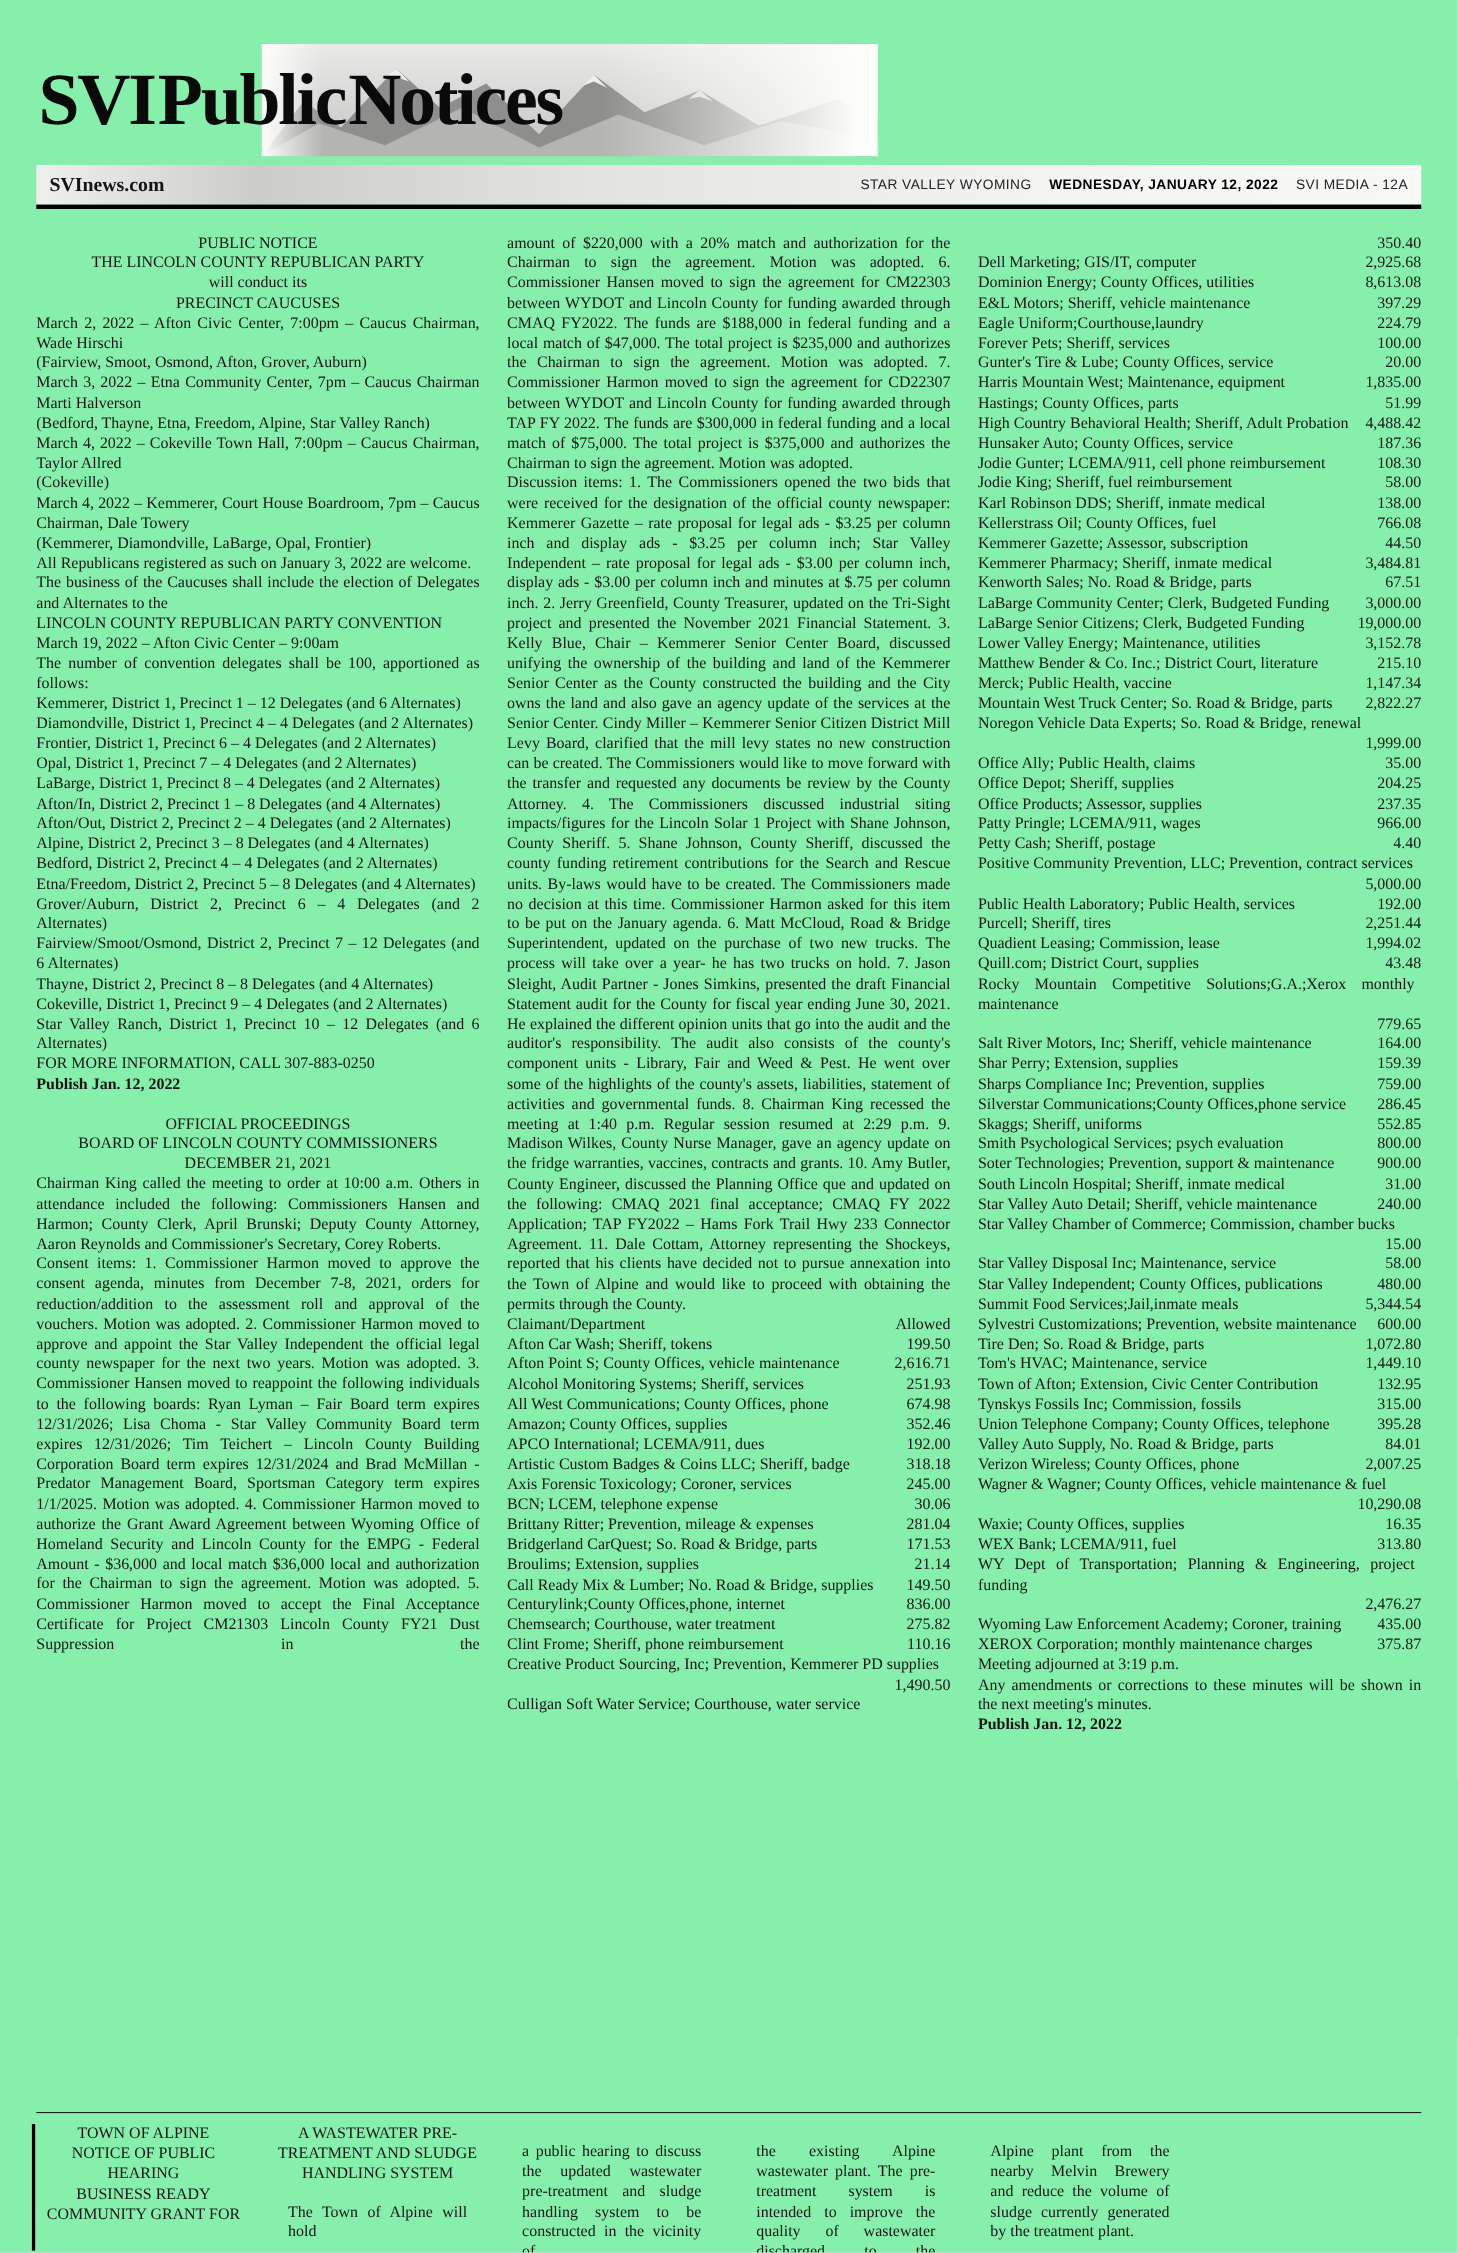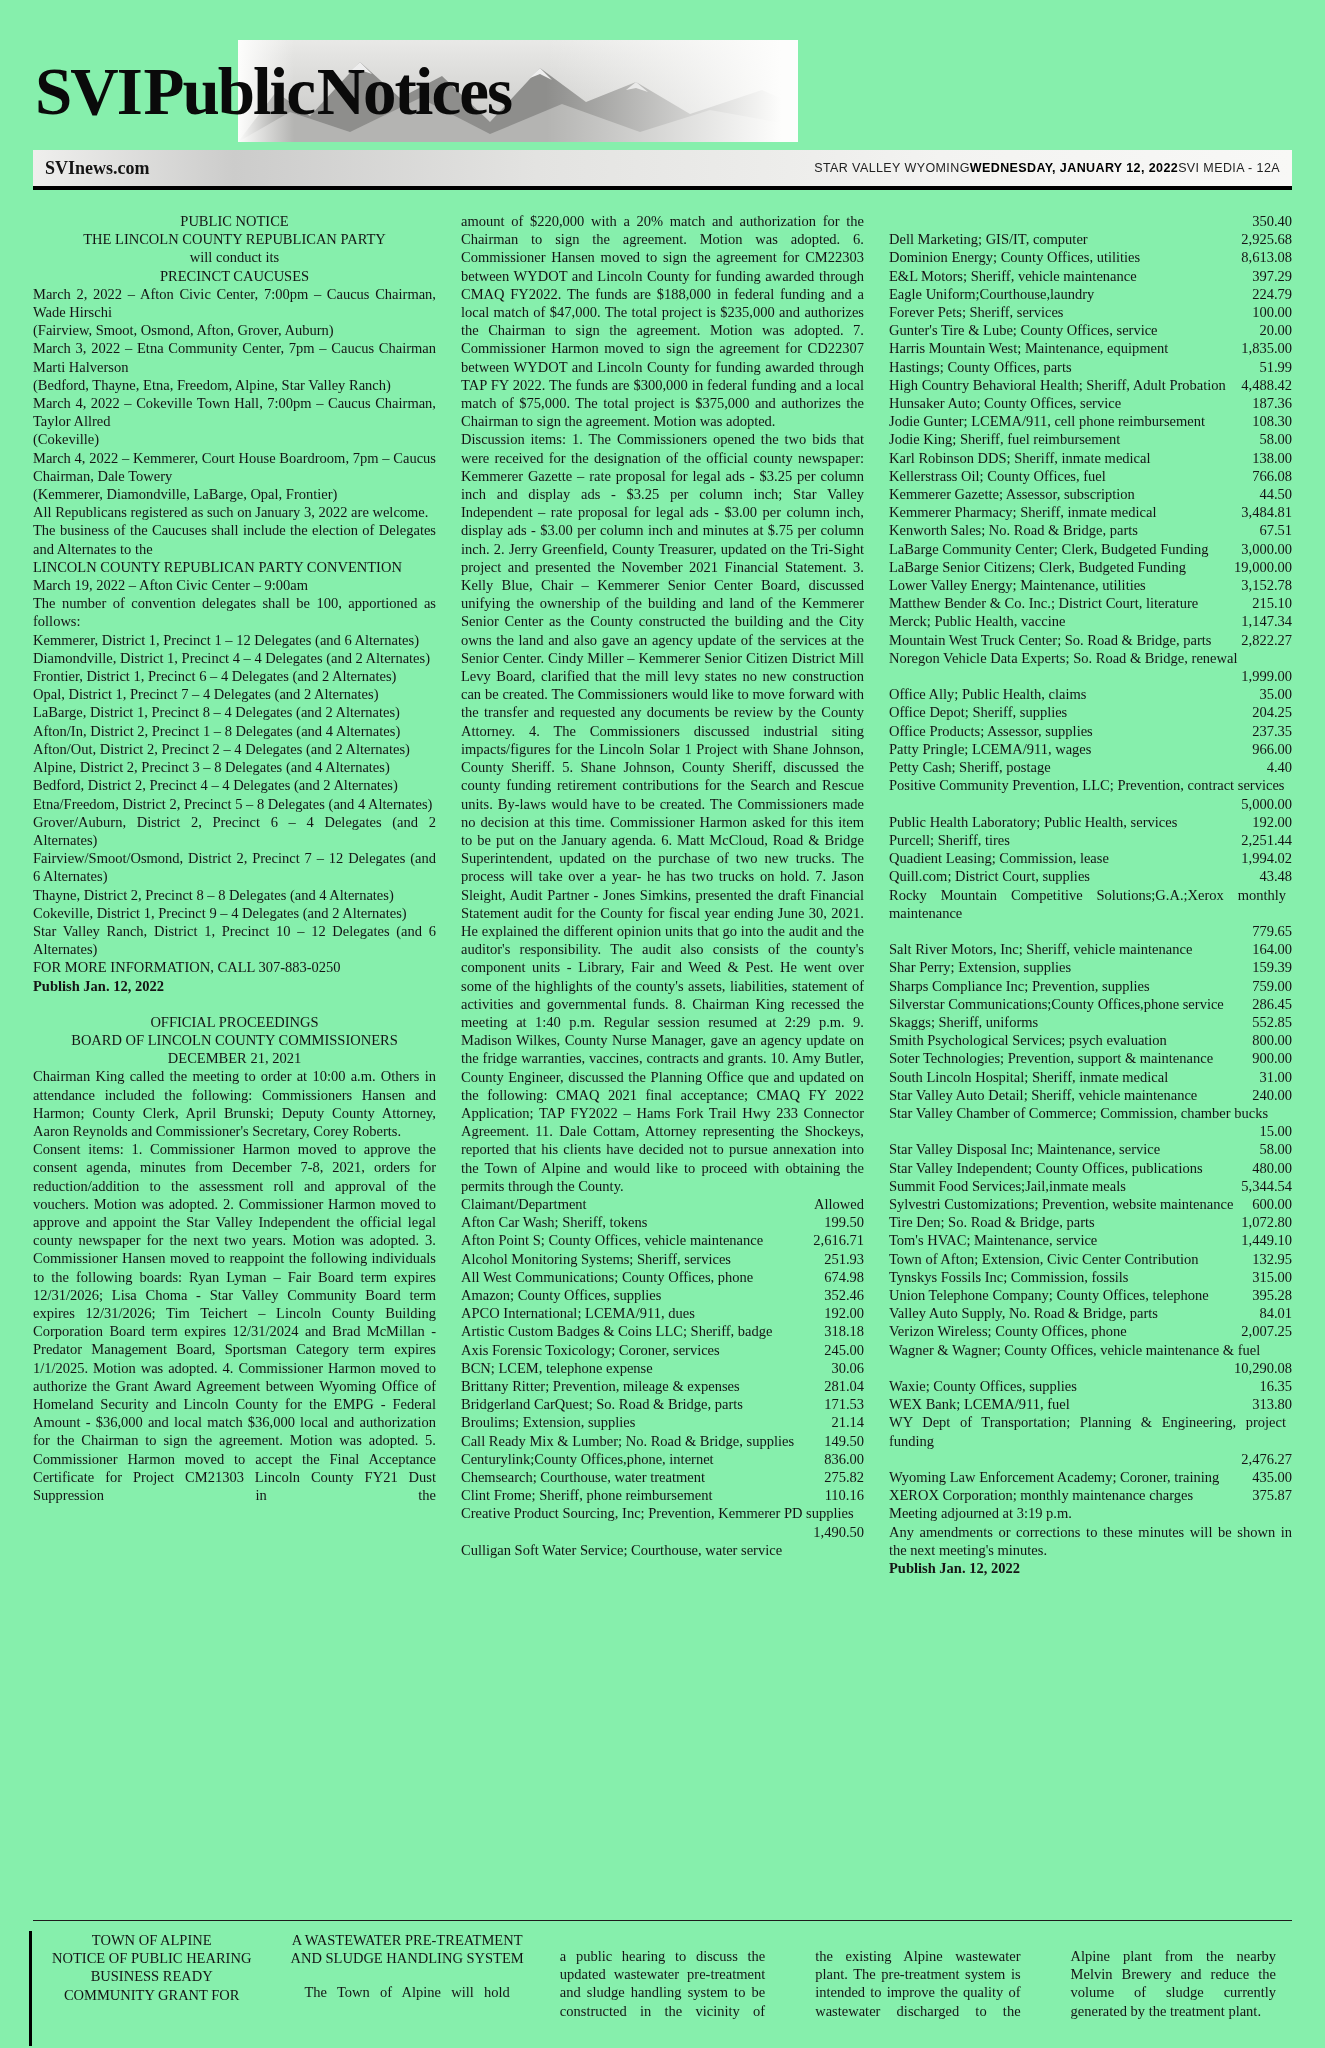--- a/index.html
+++ b/index.html
@@ -9,42 +9,42 @@
   
   .masthead{position:absolute;top:40px;left:33px;right:33px;height:102px}
   .masthead-art{position:absolute;left:205px;top:0;width:560px;height:102px}
   .masthead-art svg{width:100%;height:100%;display:block}
   .fadeR{position:absolute;inset:0;background:linear-gradient(90deg,#fdfdfc 0,rgba(253,253,252,0) 10%,rgba(253,253,252,0) 55%,#fdfdfc 97%)}
   .masthead-title{position:absolute;left:2px;top:0;z-index:2;font-size:67px;font-weight:700;letter-spacing:-2px;word-spacing:-12px;line-height:102px;color:#0a0a0a;white-space:nowrap}
 
   
   .dateline{position:absolute;top:150px;left:33px;right:33px;height:36px;display:flex;align-items:center;justify-content:space-between;padding:0 12px;background:linear-gradient(90deg,#efefed 0%,#cccccb 16%,#e3e3e1 40%,#f3f3f1 72%,#f8f8f6 100%);border-bottom:4px solid #000}
   .site{font-weight:700;font-size:18px}
-  .dl-right{font-family:"Liberation Sans",sans-serif;font-size:12.5px;letter-spacing:.4px;display:flex;gap:0;align-items:baseline;color:#222}
+  .dl-right{font-family:"Liberation Sans",sans-serif;font-size:12.5px;letter-spacing:.4px;display:flex;gap:16px;align-items:baseline;color:#222}
   .dl-right b{font-weight:700;color:#000}
 
   
   .columns{position:absolute;top:212px;left:33px;width:1259px;height:1702px;display:flex;gap:25px;overflow:hidden}
   .col{width:403px;font-size:14.5px;line-height:18.2px;text-align:justify;overflow:hidden}
   .cline{text-align:center}
   .bold{font-weight:400}
   .para{margin:0}
   .publish{margin:0;text-align:left;font-weight:700}
   .gap{height:18px}
   [data-name="proceedings-body-col1"] .para:last-child{text-align-last:justify}
 
   
   .claims-header{display:flex;justify-content:space-between}
   .claim{display:flex;flex-wrap:wrap;justify-content:space-between}
   .claim .cn{padding-right:6px}
   .claim .ca{margin-left:auto;white-space:nowrap;text-align:right}
 
   
   .bottom-rule{position:absolute;left:33px;right:33px;top:1920px;border-top:1px solid #1c1c1c}
-  .bottom{position:absolute;left:33px;right:33px;top:1931px;bottom:0;display:grid;grid-template-columns:repeat(5,1fr);column-gap:18px;font-size:14.5px;line-height:18.2px;overflow:hidden}
+  .bottom{position:absolute;left:33px;right:33px;top:1931px;bottom:0;display:grid;grid-template-columns:repeat(6,1fr);column-gap:18px;font-size:14.5px;line-height:18.2px;overflow:hidden}
   .bcol .para{text-align:justify;margin:16px}
   .force-just{text-align:justify;text-align-last:justify}
   .left-bar{position:absolute;left:29px;top:1931px;width:3px;height:115px;background:#000}
 </style>
 </head>
 <body>
 
 <div class="page" data-name="newspaper-page">
 
   <div class="masthead" data-name="masthead">

